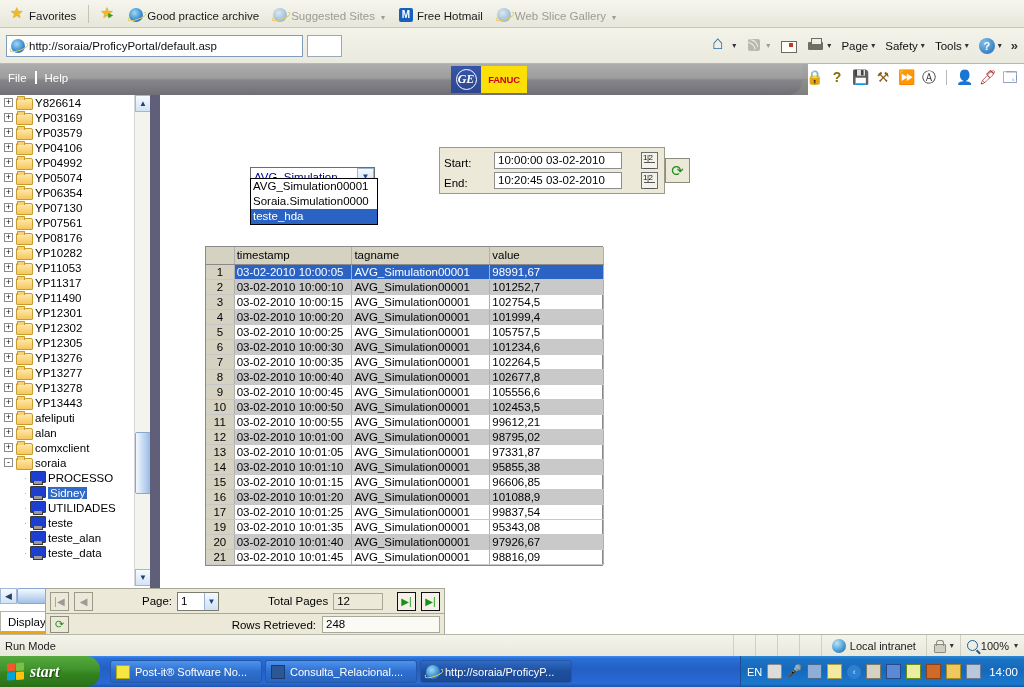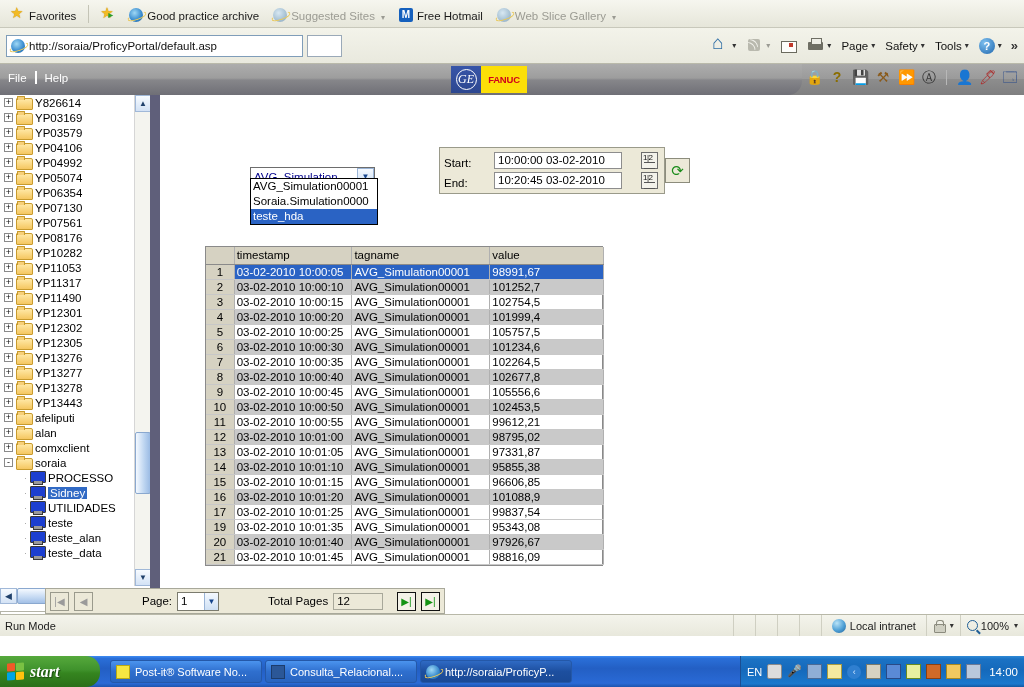--- a/index.html
+++ b/index.html
@@ -97,40 +97,40 @@
   }
   .help-ico {
     width: 16px; height: 16px; border-radius: 50%;
     background: radial-gradient(circle at 35% 30%, #7ec0f0, #1f66ad);
     color: #fff; font-size: 11px; font-weight: bold; text-align: center; line-height: 16px; flex: none;
   }
   .chev-more { font-size: 13px; color: #333; font-weight: bold; padding-left: 3px; }
 
   
   .app-header {
-    position: absolute; top: 64px; left: 0; width: 1024px; height: 31px;
+    position: absolute; top: 64px; left: 0; width: 808px; height: 31px;
     background: linear-gradient(to bottom, #a9a9a9 0%, #9a9a9a 48%, #8d8d8d 50%, #7f7f80 100%);
   }
   .app-menu { position: absolute; left: 8px; top: 7px; display: flex; align-items: center; gap: 8px; }
   .app-menu span { color: #ffffff; font-size: 11.5px; }
   .menu-div { width: 2px; height: 13px; background: #ffffff; }
   .hdr-bevel {
     position: absolute; left: 0; top: 0; width: 802px; height: 31px;
     background: linear-gradient(to bottom, #adadad 0%, #9d9d9d 45%, #86868a 52%, #6f6f76 100%);
     border-bottom-right-radius: 14px;
   }
   .ge-logo {
     position: absolute; left: 451px; top: 66px; width: 30px; height: 27px;
     background: linear-gradient(to bottom,#3755a8,#2d4790);
     display: flex; align-items: center; justify-content: center;
   }
   .ge-logo .ge-circle {
     width: 21px; height: 21px; border-radius: 50%; border: 1.5px solid #fff;
     color: #fff; font-family: "Liberation Serif", serif; font-style: italic;
-    font-size: 12px; font-weight: normal; display: flex; align-items: center; justify-content: center;
+    font-size: 12px; font-weight: bold; display: flex; align-items: center; justify-content: center;
   }
   .fanuc-logo {
     position: absolute; left: 481px; top: 66px; width: 46px; height: 27px;
     background: #fcdf07; display: flex; align-items: center; justify-content: center;
   }
   .fanuc-logo span { color: #d0021b; font-size: 9.5px; font-weight: bold; letter-spacing: -0.2px; }
   .hdr-tools { position: absolute; right: 6px; top: 69px; display: flex; align-items: center; gap: 7px; }
   .hdr-ico { width: 16px; height: 16px; position: relative; display: inline-block; font-size: 14px; line-height: 16px; text-align: center; }
   .hdr-sep { width: 1px; height: 15px; background: #b8b8b8; margin: 0 2px; }
 
@@ -341,21 +341,21 @@
     display: flex; align-items: center; justify-content: center; font-size: 11px; color: #1a8c1a; flex: none;
   }
   .rows-lbl { font-size: 11.5px; color: #000; margin-left: auto; }
   .rows-val {
     width: 118px; height: 17px; background: #fbfbf5; border: 1px solid #a8a89a;
     font-size: 11.5px; padding-left: 3px; line-height: 15px;
   }
 
   
   .status-bar {
-    position: absolute; top: 614px; left: 0; width: 1024px; height: 22px;
+    position: absolute; top: 634px; left: 0; width: 1024px; height: 22px;
     background: linear-gradient(to bottom,#f4f4ec,#e8e8dc);
     border-top: 1px solid #b8b8a8; display: flex; align-items: center; font-size: 11px; color: #1a1a1a;
   }
   .st-run { padding-left: 5px; }
   .st-segs { margin-left: auto; display: flex; align-items: center; }
   .st-seg { width: 22px; height: 21px; border-left: 1px solid #cfcfc2; }
   .st-zone { display: flex; align-items: center; gap: 4px; padding: 0 10px; border-left: 1px solid #cfcfc2; height: 21px; }
   .globe {
     width: 14px; height: 14px; border-radius: 50%;
     background: radial-gradient(circle at 35% 30%, #b9e3f7 0%, #4d9fd5 55%, #1f5e96 100%);

